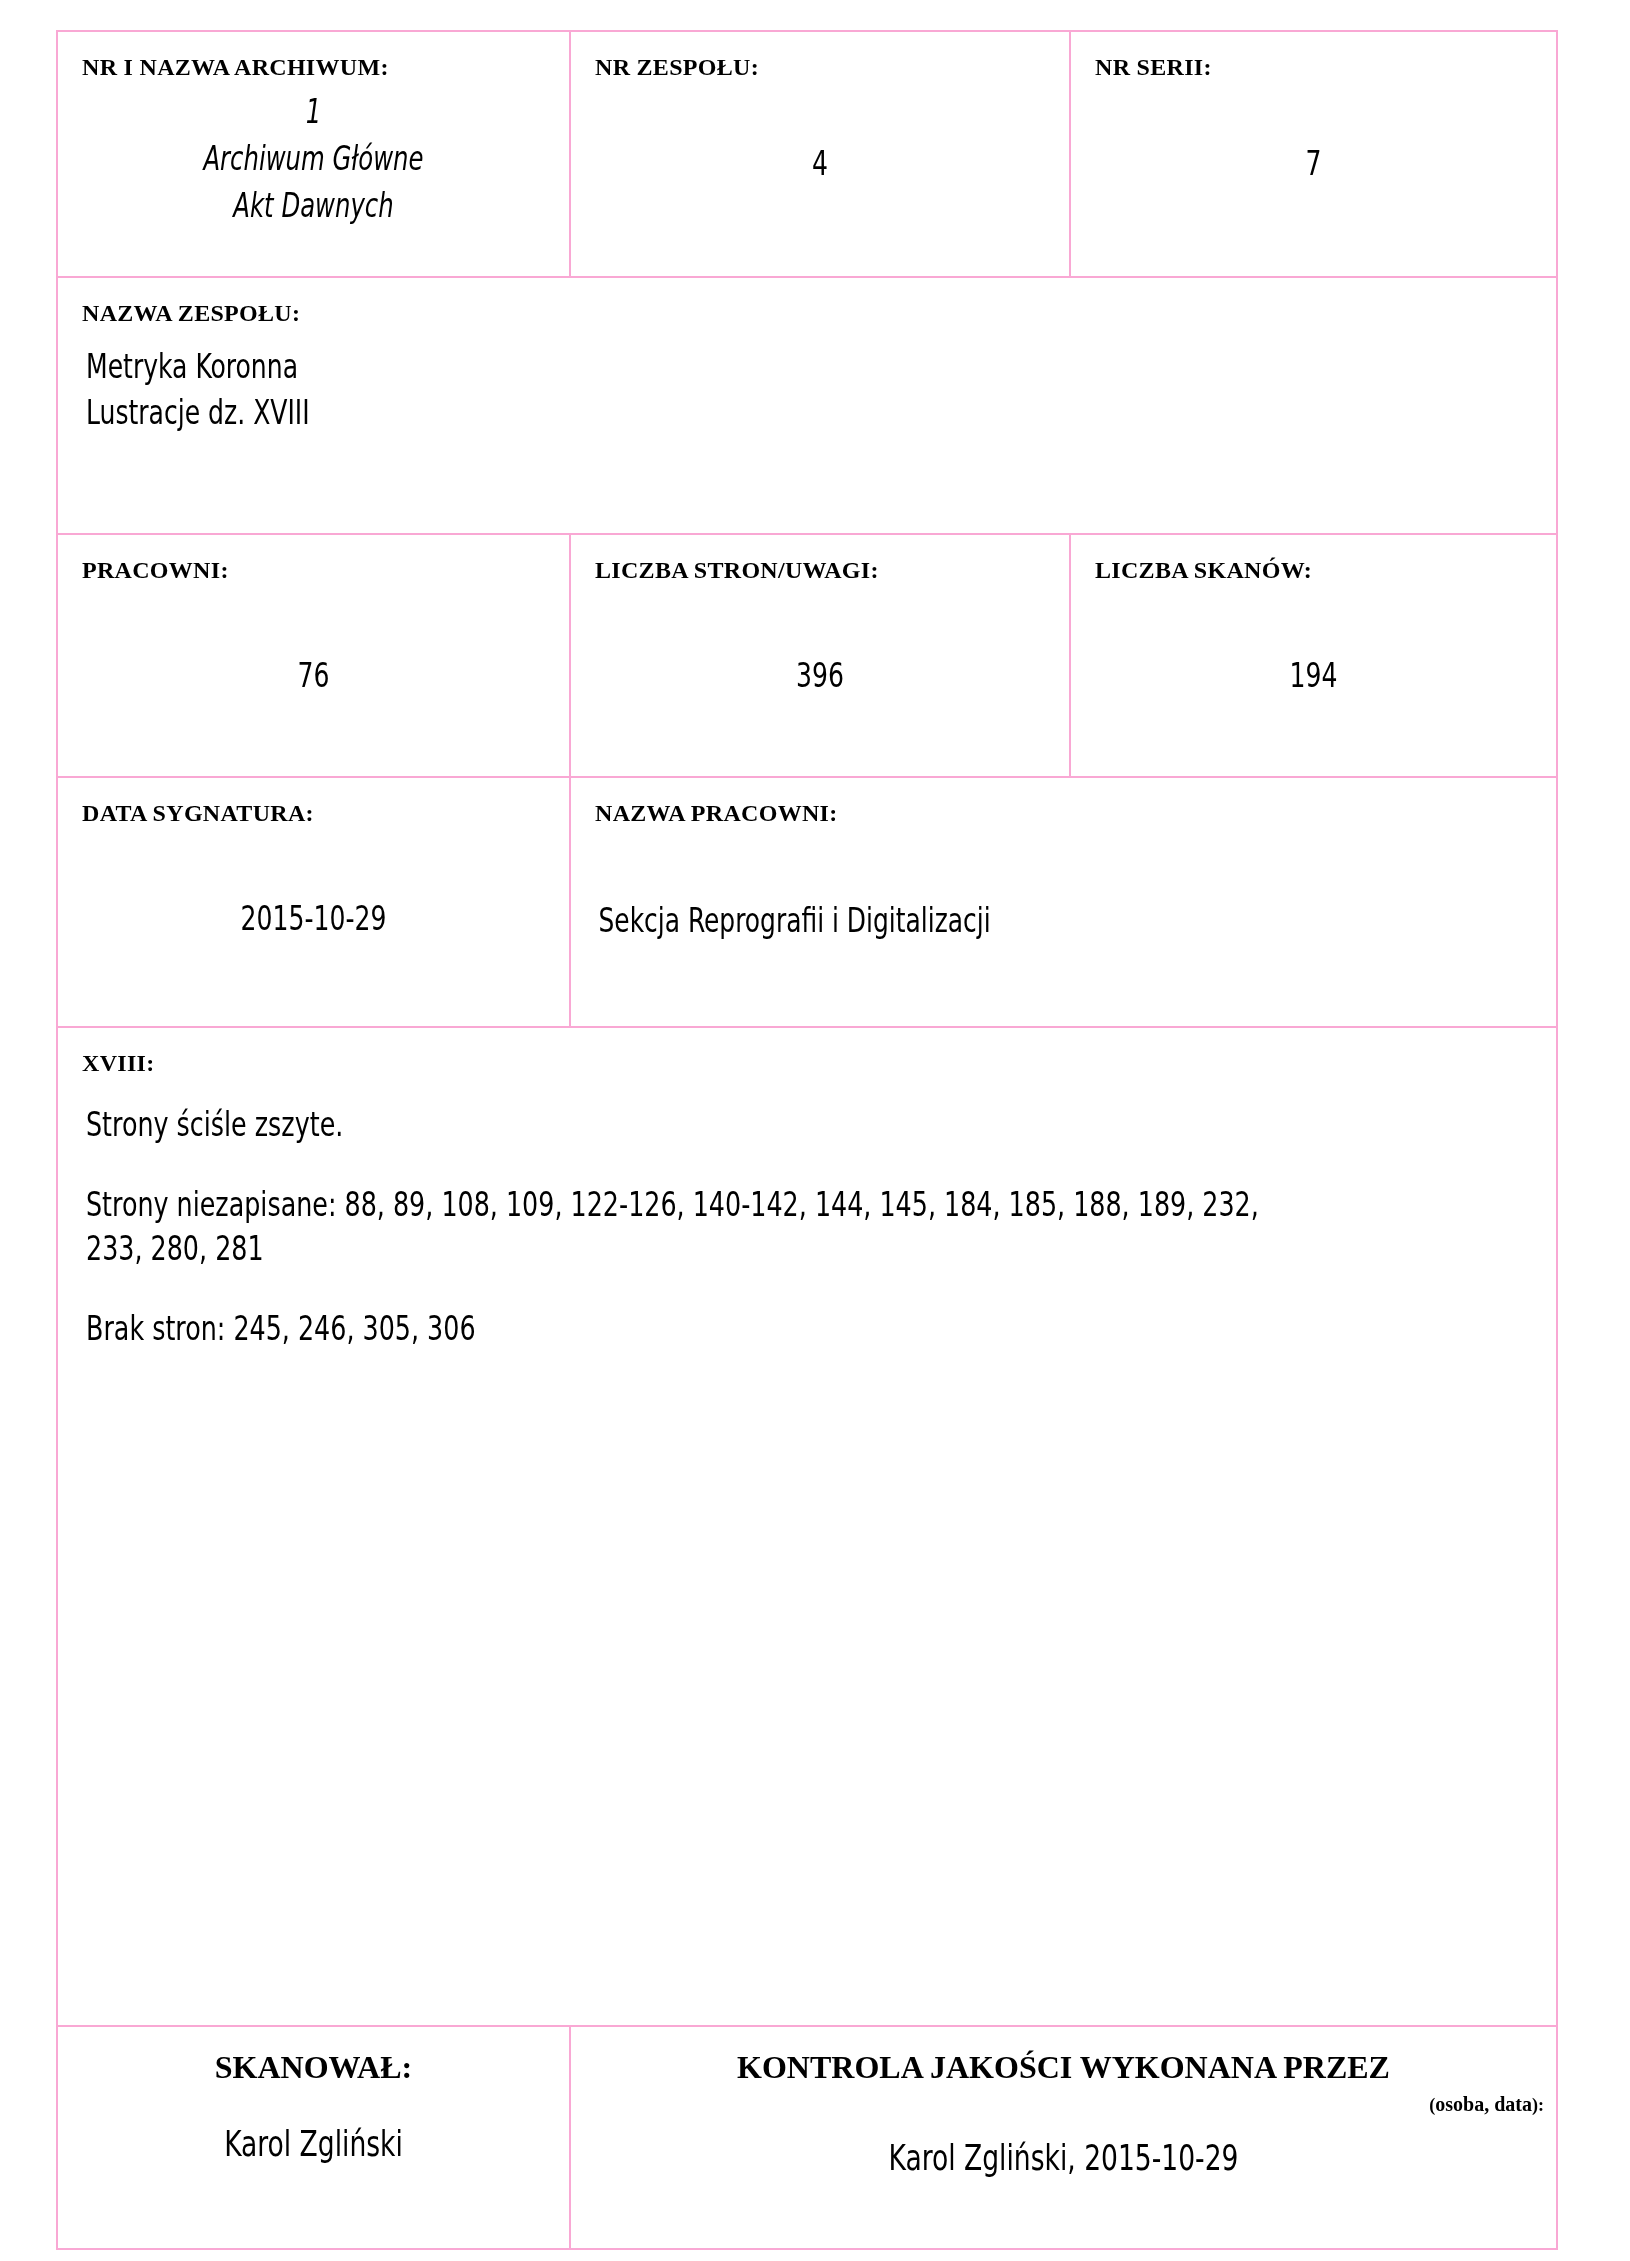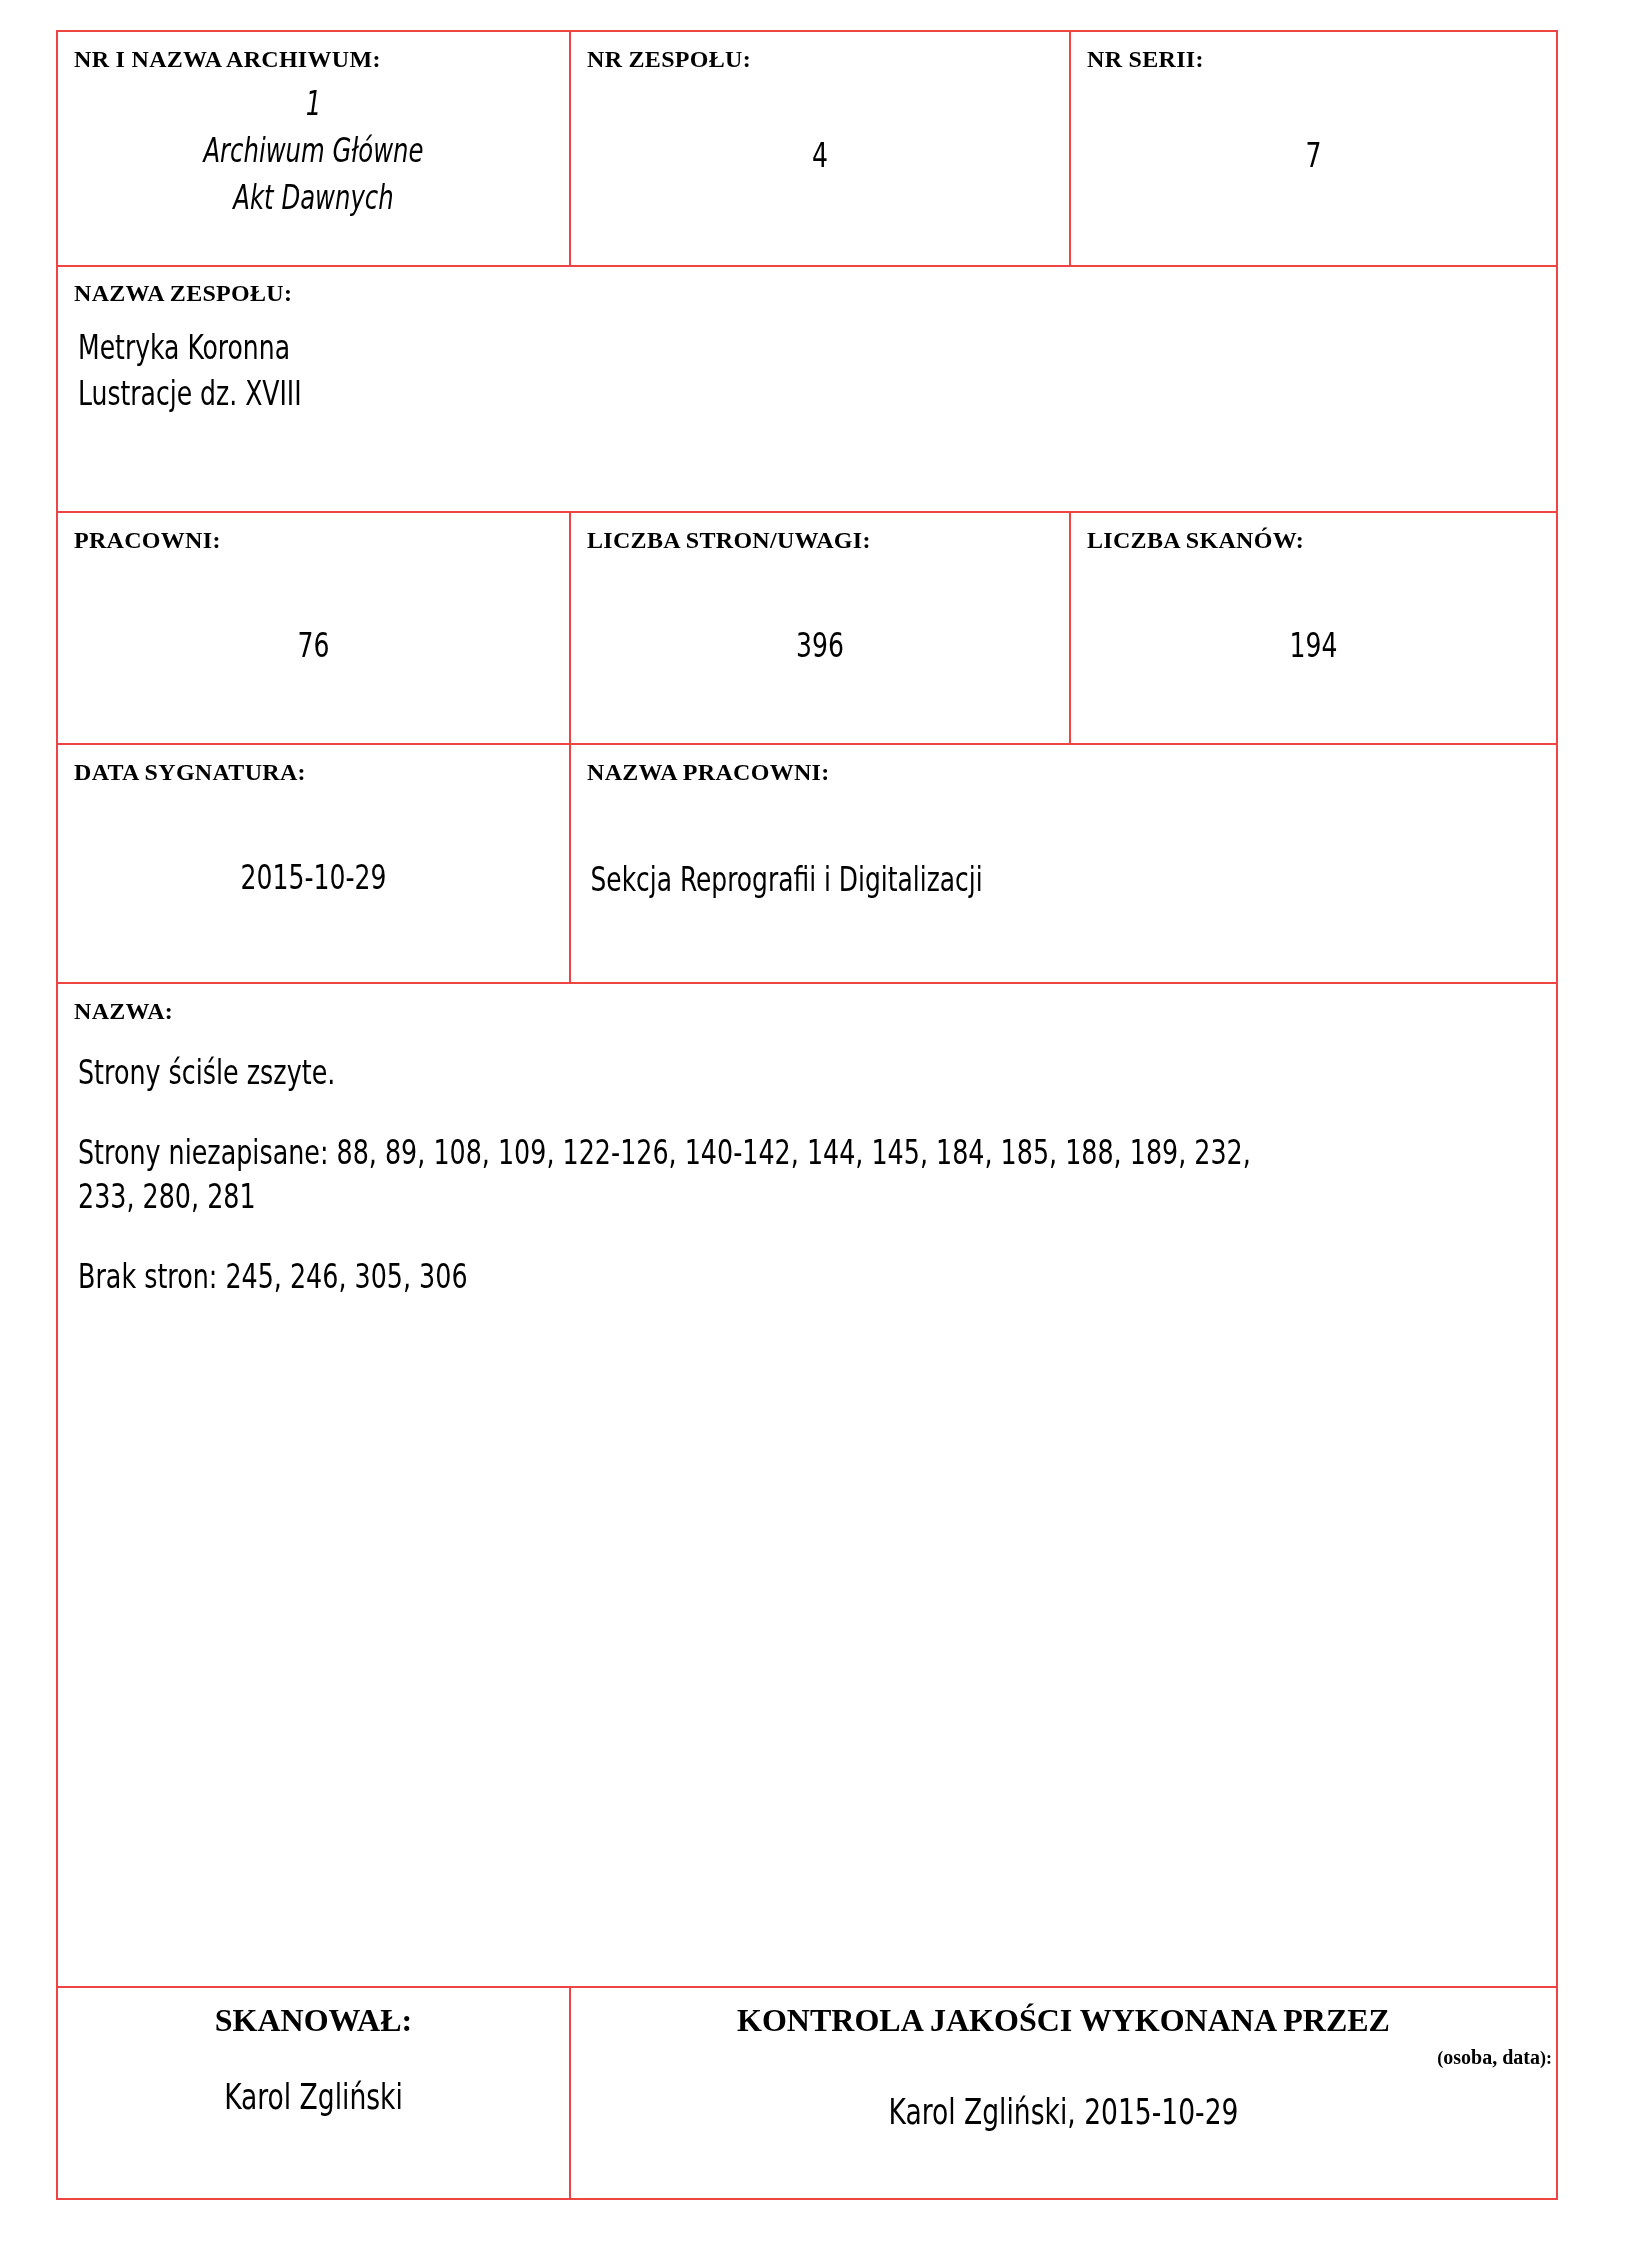--- a/index.html
+++ b/index.html
@@ -27,23 +27,23 @@
   }
 
   table.form {
     width: 100%;
     height: 100%;
     border-collapse: collapse;
     table-layout: fixed;
   }
 
   table.form td {
-    border: 2px solid #ef4444;
+    border: 2px solid #f9a8d4;
     vertical-align: top;
-    padding: 4px;
+    padding: 12px;
     position: relative;
   }
 
   
   .label {
     font-family: "Liberation Serif", serif;
     font-weight: bold;
     font-size: 24px;
     letter-spacing: 0.3px;
     line-height: 1.05;
@@ -199,21 +199,21 @@
           <div class="num-value" style="margin-top:72px">2015-10-29</div>
         </td>
         <td colspan="2">
           <div class="label">NAZWA PRACOWNI:</div>
           <div class="value" style="margin-top:74px; padding-left:18.4px;">Sekcja Reprografii i Digitalizacji</div>
         </td>
       </tr>
 
       <tr>
         <td colspan="3" style="height:973px">
-          <div class="label">NAZWA:</div>
+          <div class="label">XVIII:</div>
           <div class="notes">
             <div class="n-block">Strony ściśle zszyte.</div>
             <div class="n-block">Strony niezapisane: 88, 89, 108, 109, 122-126, 140-142, 144, 145, 184, 185, 188, 189, 232, 233, 280, 281</div>
             <div class="n-block">Brak stron: 245, 246, 305, 306</div>
           </div>
         </td>
       </tr>
 
       <tr>
         <td style="height:197px">

